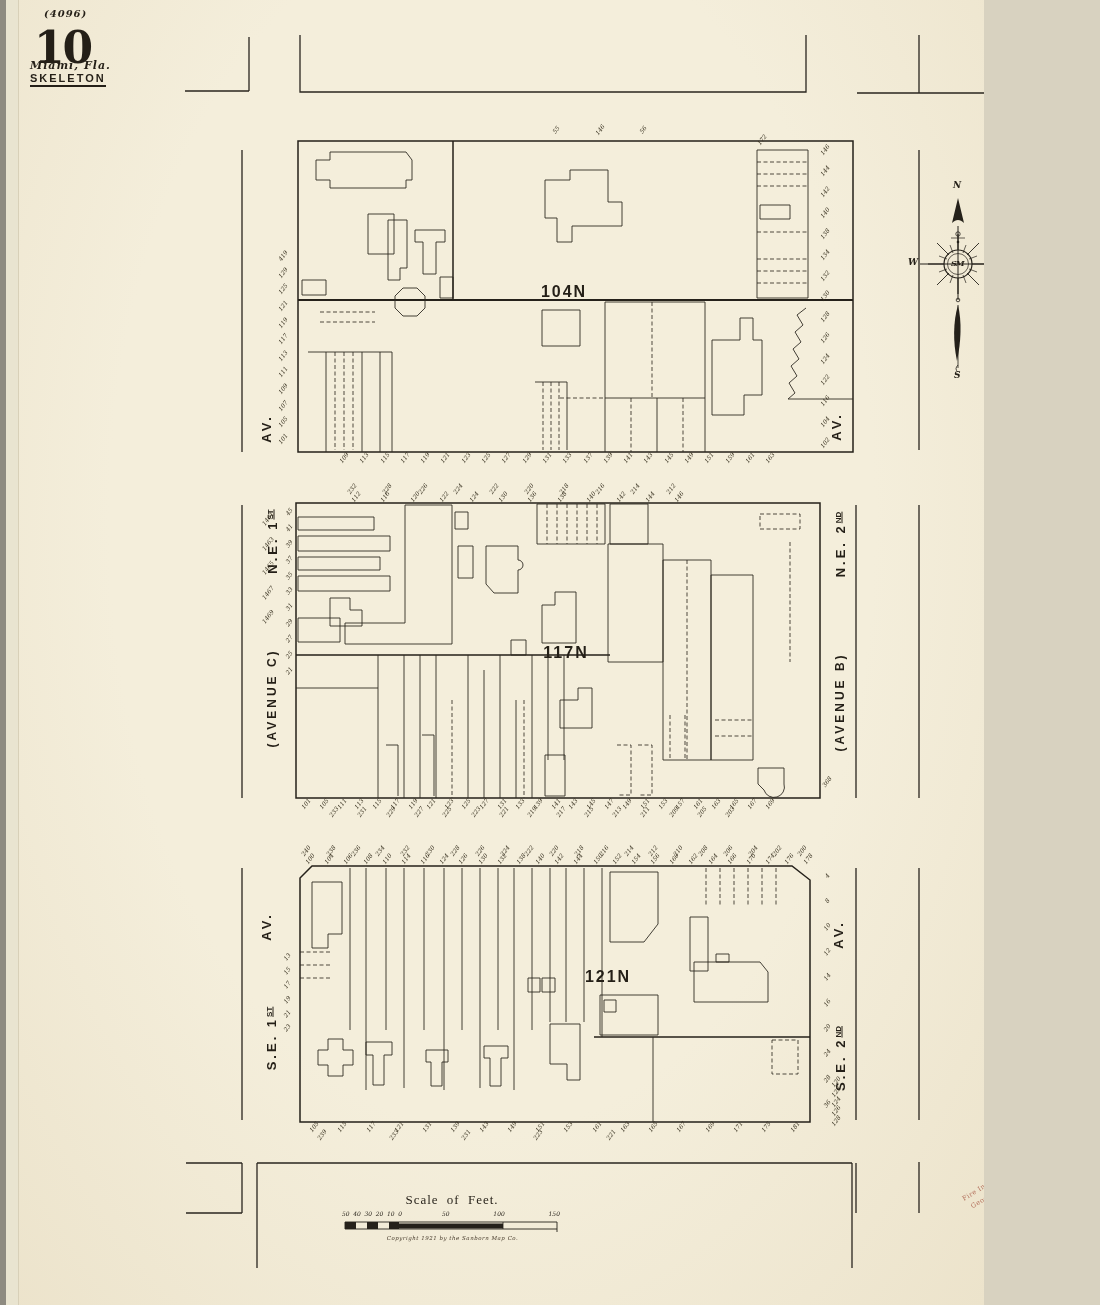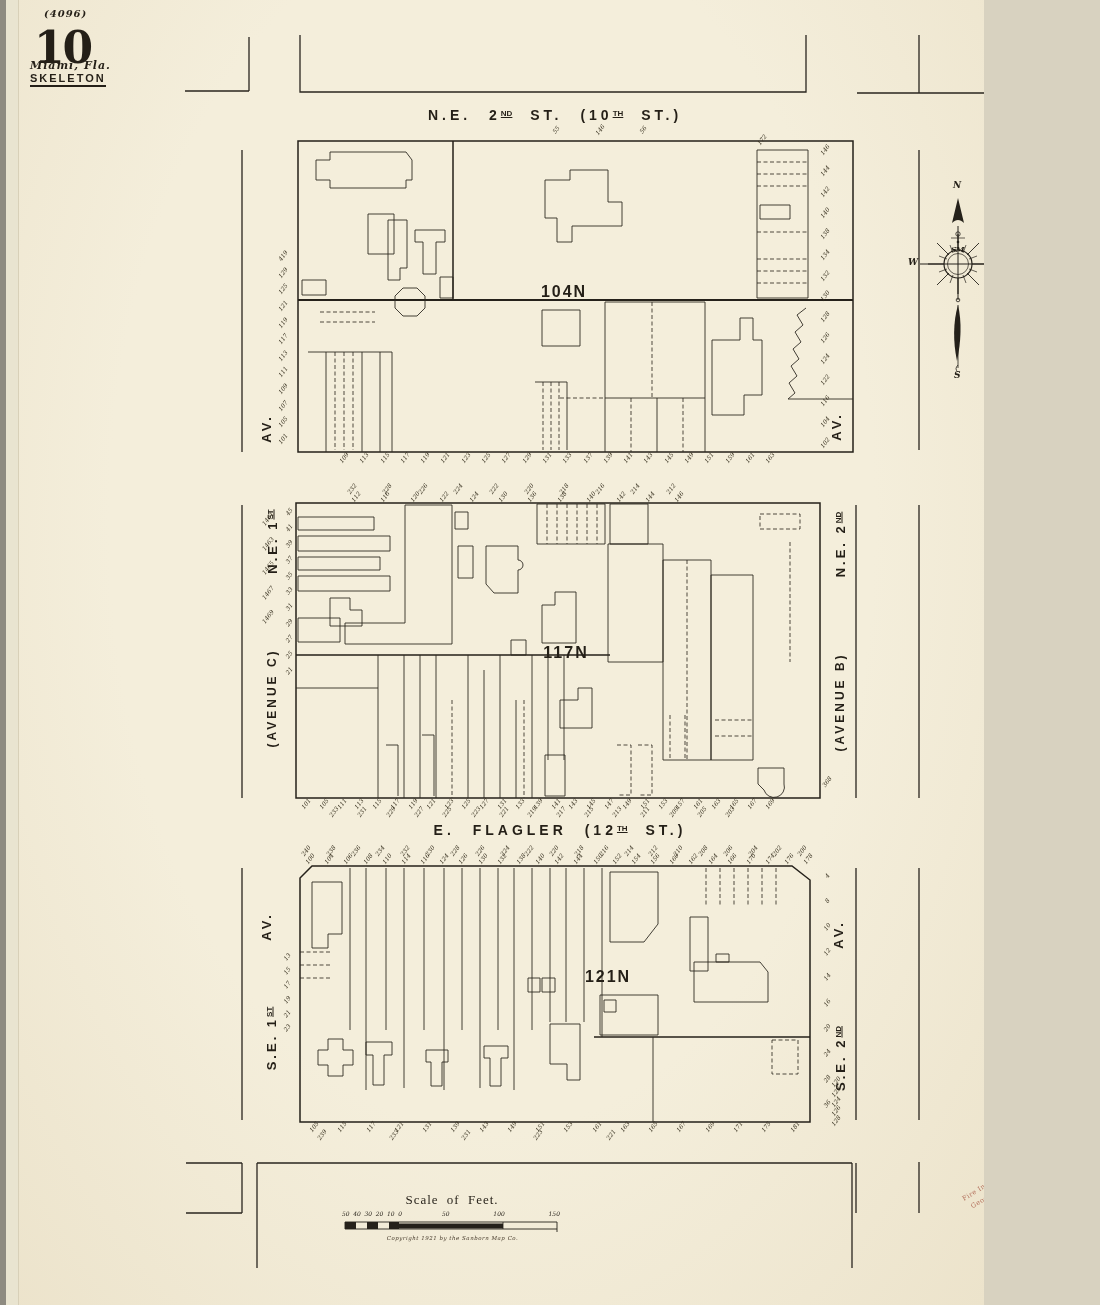--- a/index.html
+++ b/index.html
@@ -152,22 +152,20 @@
     </g>
   </svg>
 
   <div class="abs plate" style="left:44px;top:8px;">(4096)</div>
   <div class="abs city" style="left:30px;top:19px;margin-top:40px;">Miami, Fla.</div>
   <div class="abs pageno" style="left:34px;top:26px;">10</div>
   <div class="abs" style="left:30px;top:68px;">
     <span class="skeleton" style="text-transform:uppercase;">Skeleton</span>
   </div>
 
-  <div class="abs street-label" style="left:370px;top:107px;width:370px;">N.E. 2<sup>ND</sup> ST. (10<sup>TH</sup> ST.)</div>
-  <div class="abs street-label" style="left:380px;top:822px;width:360px;">E. FLAGLER (12<sup>TH</sup> ST.)</div>
 
   <div class="abs vlabel" style="left:196px;top:421px;">AV.</div>
   <div class="abs vlabel" style="left:766px;top:419px;">AV.</div>
   <div class="abs vlabel" style="left:202px;top:534px;">N.E. 1<sup>ST</sup></div>
   <div class="abs vlabel small" style="left:202px;top:691px;">(AVENUE C)</div>
   <div class="abs vlabel" style="left:770px;top:537px;">N.E. 2<sup>ND</sup></div>
   <div class="abs vlabel small" style="left:770px;top:695px;">(AVENUE B)</div>
   <div class="abs vlabel" style="left:196px;top:919px;">AV.</div>
   <div class="abs vlabel" style="left:201px;top:1031px;">S.E. 1<sup>ST</sup></div>
   <div class="abs vlabel" style="left:768px;top:927px;">AV.</div>
@@ -437,21 +435,21 @@
       <span class="n">233</span>
       <span class="n">231</span>
       <span class="n">223</span>
       <span class="n">221</span>
     </div>
 
   <span class="abs cletter" style="left:953px;top:180px;">N</span>
   <span class="abs cletter" style="left:908px;top:257px;">W</span>
   <span class="abs cletter" style="left:999px;top:257px;">E</span>
   <span class="abs cletter" style="left:954px;top:370px;">S</span>
-  <span class="abs monogram" style="left:951px;top:244px;">SM</span>
+  <span class="abs monogram" style="left:951px;top:258px;">SM</span>
 
   <div class="abs scale-title" style="left:392px;top:1192px;width:120px;font-family:Liberation Serif, serif;">Scale of Feet.</div>
   <div class="abs tickrow" style="left:342px;top:1210px;width:60px;">
       <span class="tick">50</span>
       <span class="tick">40</span>
       <span class="tick">30</span>
       <span class="tick">20</span>
       <span class="tick">10</span>
       <span class="tick">0</span>
     </div>

